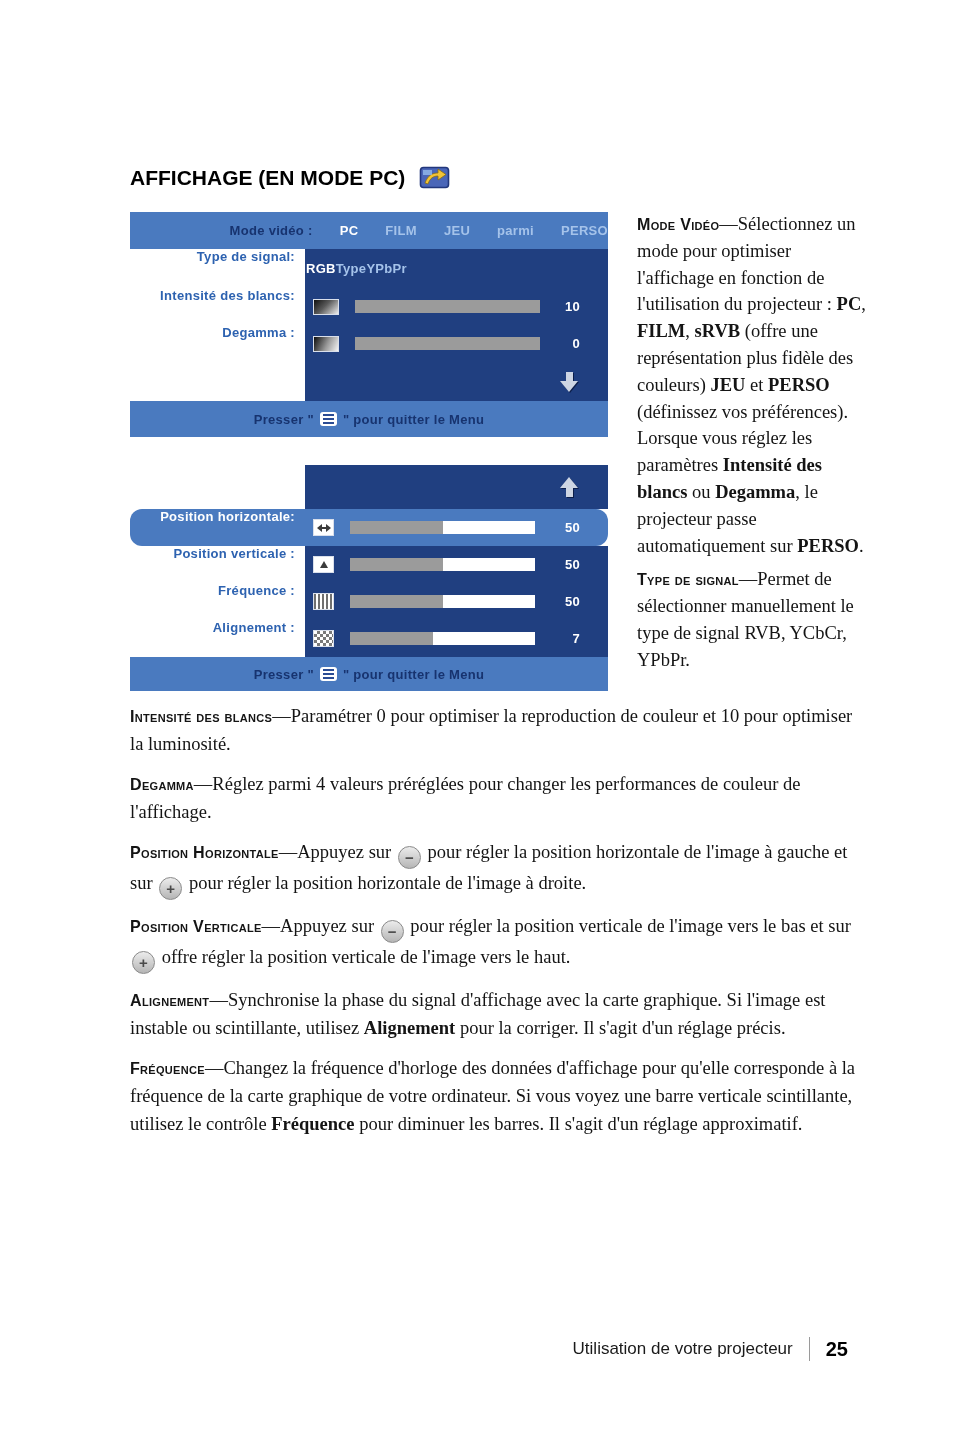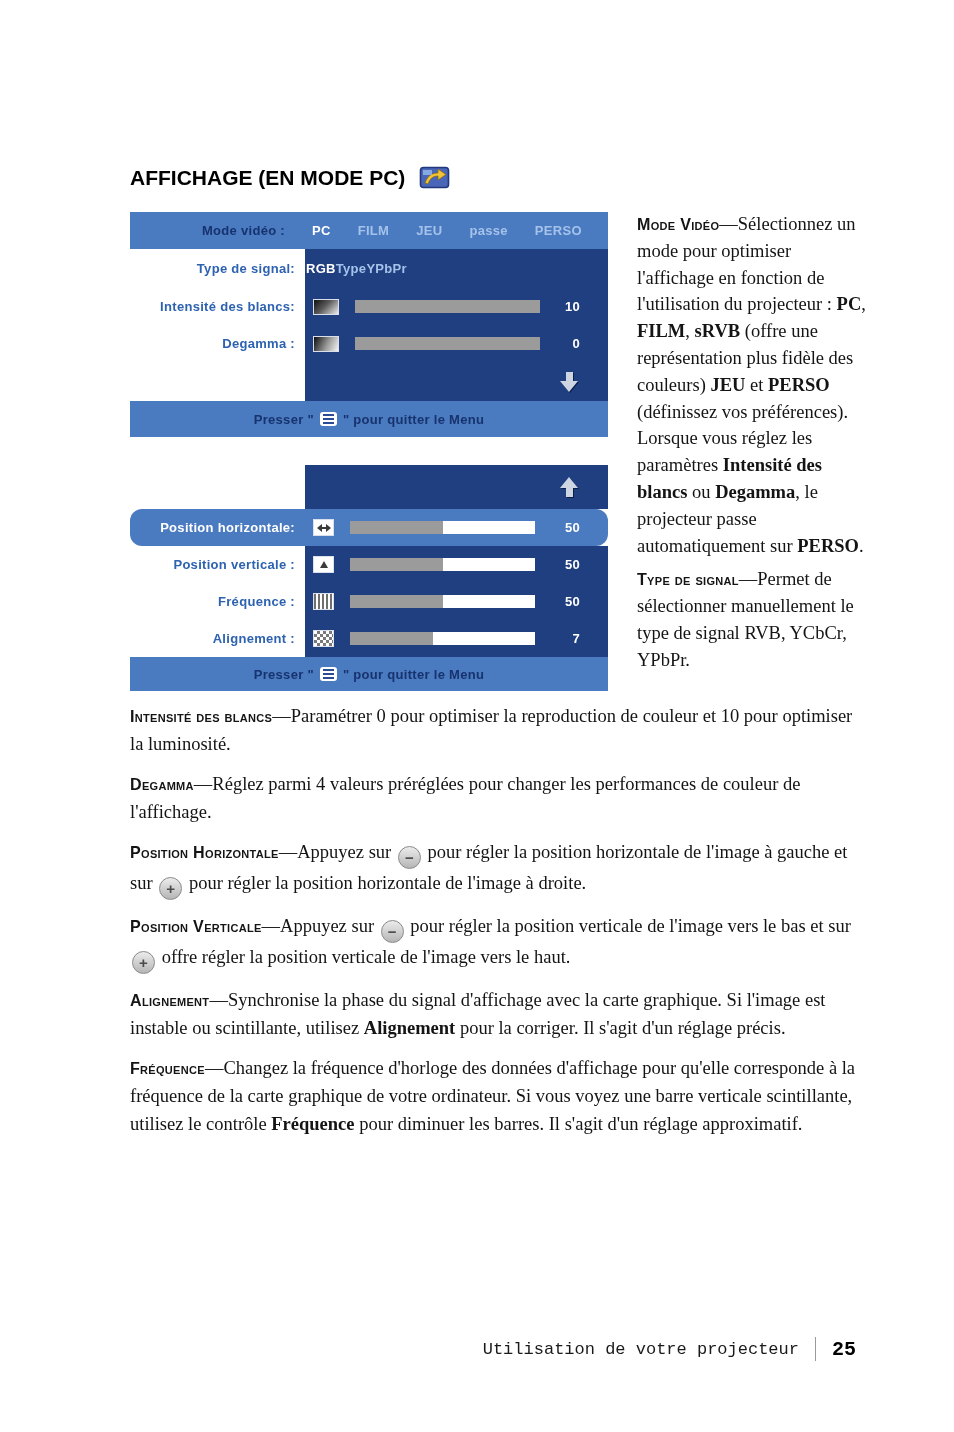--- a/index.html
+++ b/index.html
@@ -11,24 +11,24 @@
   .page-title{font-family:"Liberation Sans",sans-serif;font-weight:700;font-size:21px;color:#000;}
   .title-icon{width:31px;height:27px;display:inline-block;}
 
   
   .osd{position:absolute;left:130px;width:478px;font-family:"Liberation Sans",sans-serif;
        font-weight:700;font-size:13px;letter-spacing:.3px;}
   .osd1{top:212px;height:225px;}
   .osd2{top:465px;height:226px;}
   .osd *{box-sizing:border-box;}
   .row{display:flex;}
-  .lcell{width:175px;background:#fff;color:#2d62b0;display:flex;align-items:center;
+  .lcell{width:175px;background:#fff;color:#2d62b0;display:flex;align-items:flex-start;
          justify-content:flex-end;padding-right:10px;text-align:right;}
   .rcell{flex:1;background:#203f80;display:flex;align-items:center;color:#fff;}
-  .topbar1{height:37px;display:flex;align-items:center;background:#4a7abf;}
+  .topbar1{height:37px;display:flex;align-items:center;background:#4a7abf;justify-content:flex-end;}
   .topbar1 .tlabel{width:165px;padding-right:10px;text-align:right;color:#17336f;}
   .opts{display:flex;gap:27px;margin-left:17px;}
   .opt{color:#a5c3ea;}
   .opt.sel{color:#ffffff;}
   .h39{height:39px;} .h37{height:37px;} .h44{height:44px;}
   .exitbar{height:36px;background:#4a7abf;display:flex;align-items:center;justify-content:center;
            gap:6px;color:#17336f;}
   .osd2 .exitbar{height:34px;}
   .sig-opts{display:flex;padding-left:1px;}
   .sig-opt{color:#a5c3ea;} .sig-opt.sel{color:#fff;}
@@ -81,22 +81,22 @@
   .bodytext p{margin:0 0 12px 0;}
   .b{font-weight:700;}
   .sc{font-variant:small-caps;font-weight:700;font-family:"Liberation Sans",sans-serif;
       font-size:0.87em;letter-spacing:.3px;}
   .inline-icon{display:inline-flex;width:21px;height:21px;border-radius:50%;
       background:linear-gradient(#ececec,#b5b5b5);border:1px solid #8a8a8a;color:#4a4a4a;
       align-items:center;justify-content:center;font:700 15px/1 "Liberation Sans",sans-serif;
       vertical-align:-5px;margin:0 2px;}
 
   
-  .footer{position:absolute;top:1337px;right:98px;display:flex;align-items:center;gap:16px;
-          font-family:Liberation Mono, monospace;}
+  .footer{position:absolute;top:1337px;right:106px;display:flex;align-items:center;gap:16px;
+          font-family:Liberation Sans, sans-serif;}
   .footer-text{font-size:17px;color:#1a1a1a;}
   .footer-sep{width:1px;height:24px;background:#9a9a9a;}
   .footer-num{font-size:20px;font-weight:700;color:#000;}
 </style>
 </head>
 <body>
 
 <div class="page">
 
   <div class="title-row">
@@ -110,21 +110,21 @@
     </span>
   </div>
 
   <div class="osd osd1">
     <div class="topbar1">
       <span class="tlabel">Mode vidéo :</span>
       <div class="opts">
         <span class="opt sel">PC</span>
         <span class="opt">FILM</span>
         <span class="opt">JEU</span>
-        <span class="opt">passe</span>
+        <span class="opt">parmi</span>
         <span class="opt">PERSO</span>
       </div>
     </div>
 
     <div class="row h39">
       <div class="lcell">
         <span>Type de signal:</span>
       </div>
       <div class="rcell">
         <div class="sig-opts">

